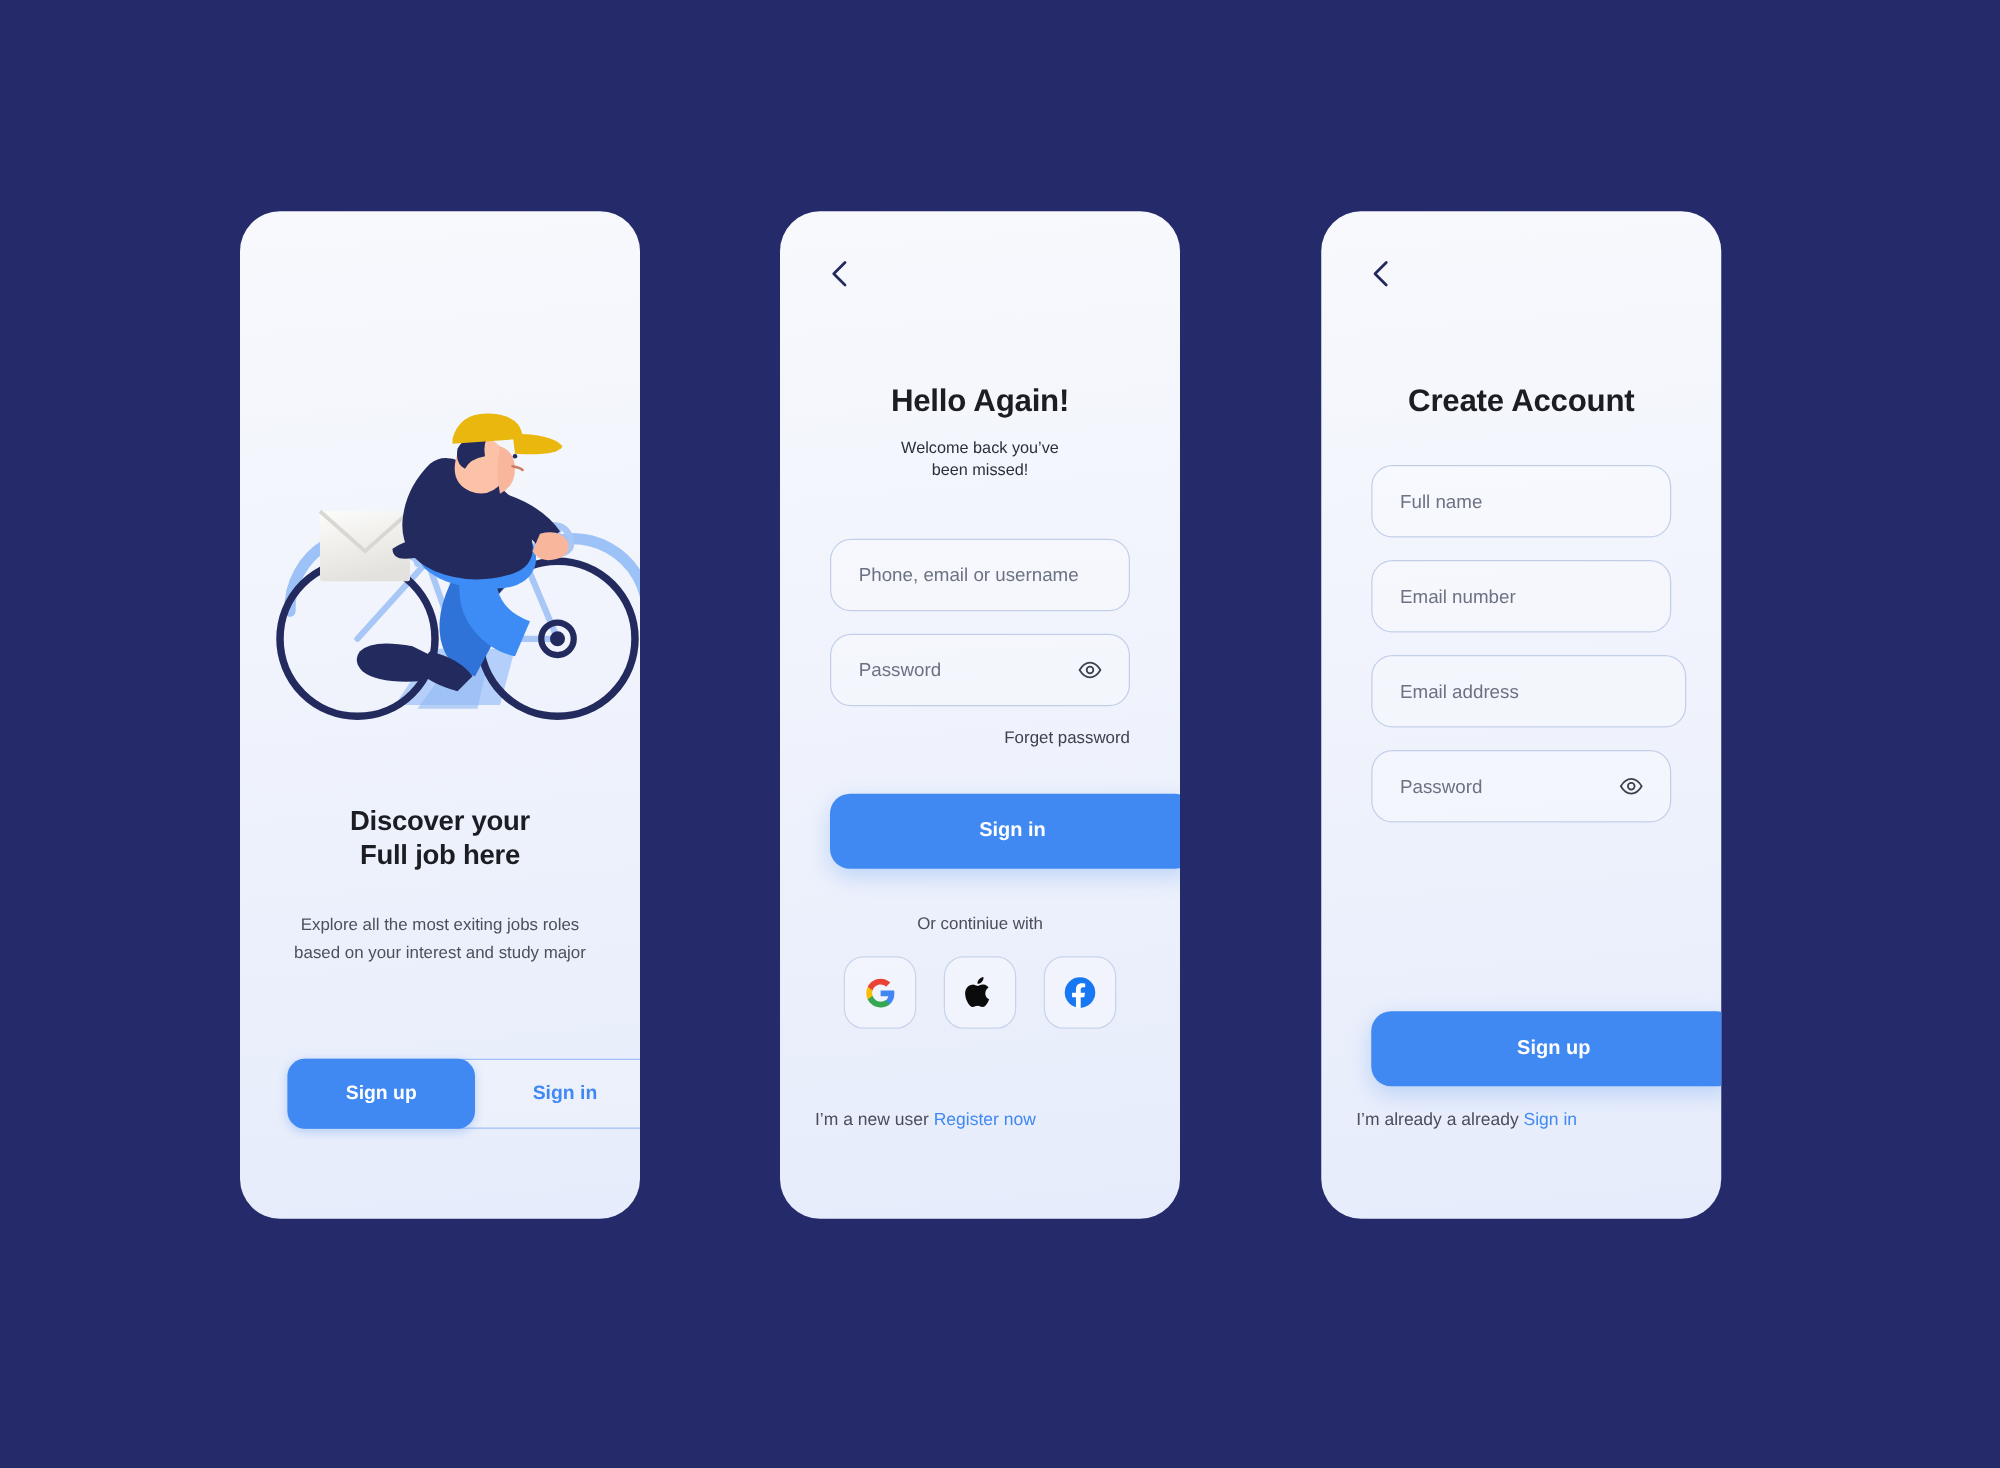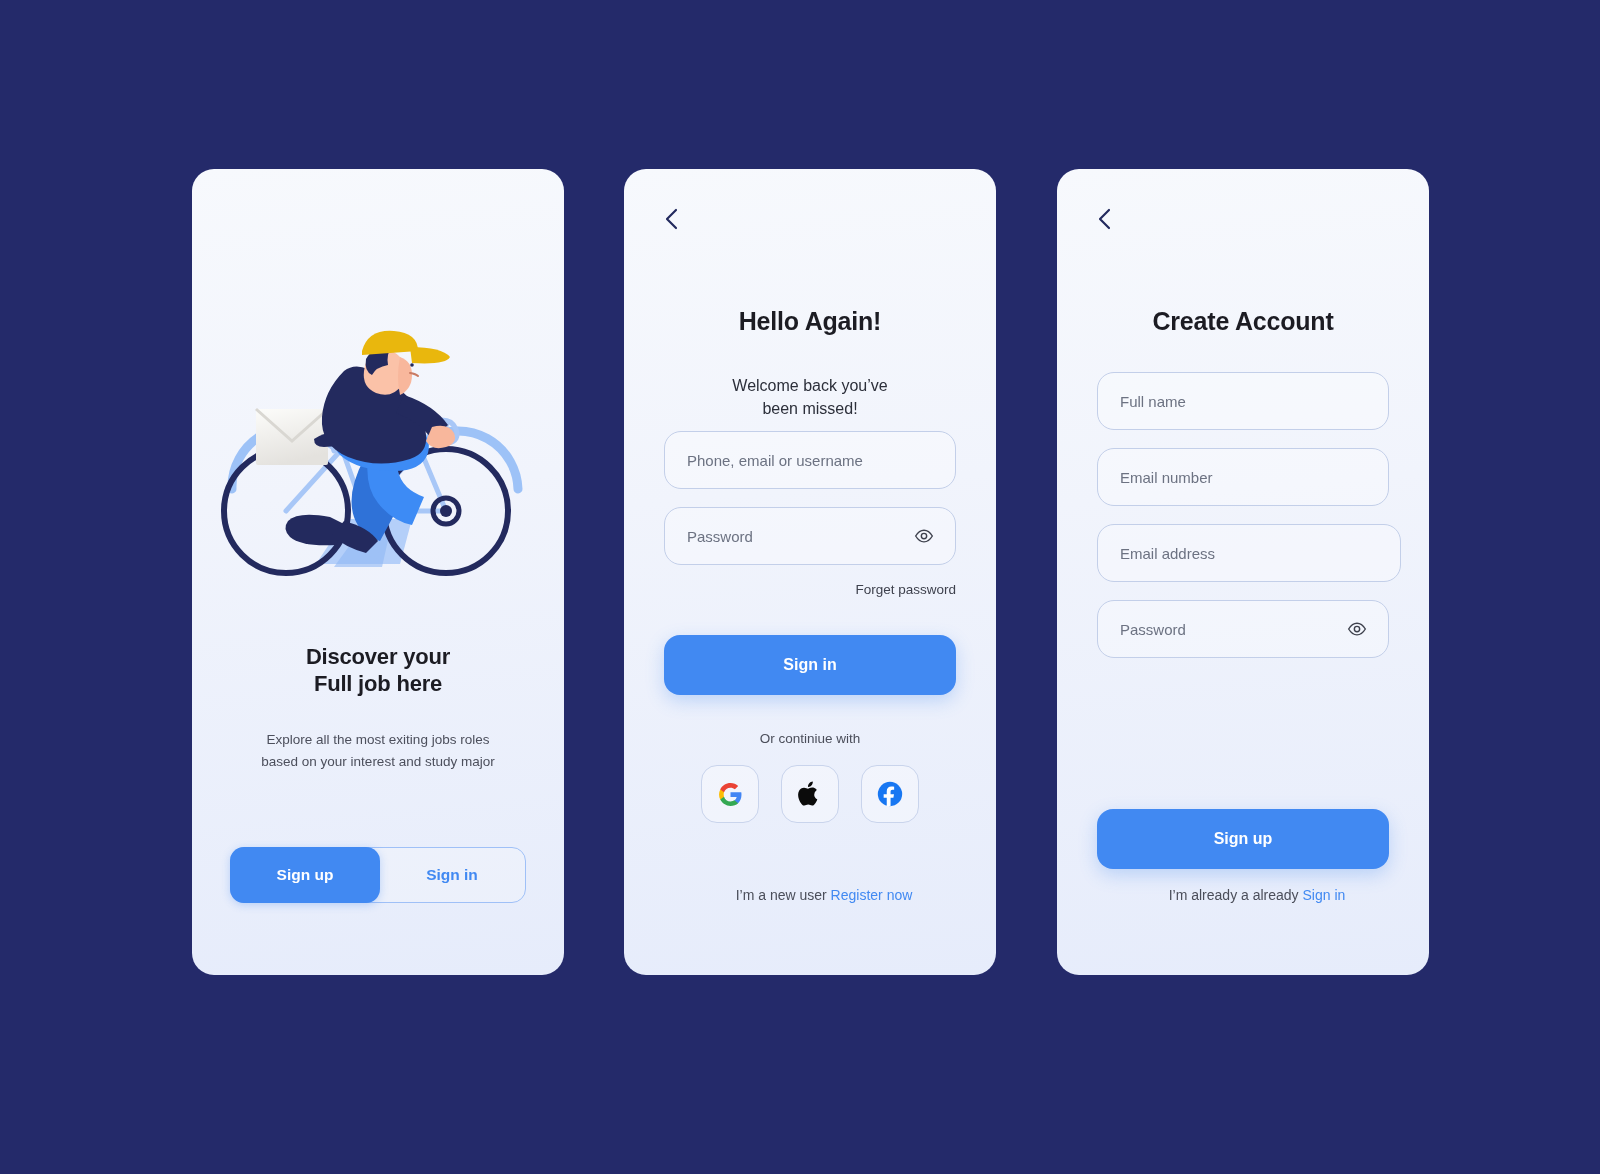--- a/index.html
+++ b/index.html
@@ -11,22 +11,22 @@
   }
   .stage {
     position: relative;
     width: 1600px; height: 1174px;
     background: #242a6a;
   }
 
   
   .phone {
     position: absolute;
-    width: 372px; height: 806px;
-    border-radius: 22px;
+    width: 320px; height: 806px;
+    border-radius: 32px;
     background: linear-gradient(175deg, #f7f9fd 0%, #f1f4fc 40%, #e6ecfb 100%);
     overflow: hidden;
   }
   #phone-onboarding { left: 192px; top: 169px; }
   #phone-signin     { left: 624px; top: 169px; }
   #phone-signup     { left: 1057px; top: 169px; }
 
   .back-btn {
     position: absolute; left: 30px; top: 33px;
     width: 34px; height: 34px;
@@ -74,21 +74,21 @@
   .seg-inactive { right: 0; width: 146px; color: #4189f2; }
 
   
   .screen-title {
     position: absolute; left: 0; right: 0;
     text-align: center; font-size: 25px; font-weight: 700;
     color: #1c1c23; letter-spacing: -0.2px;
   }
   .screen-sub {
     position: absolute; left: 48px; right: 48px;
-    text-align: center; font-size: 16px; color: #2c2f3a; line-height: 1.42; margin-top: 26px;
+    text-align: center; font-size: 13px; color: #2c2f3a; line-height: 1.42;
   }
 
   .field {
     position: absolute;
     height: 58px;
     border: 1px solid #c3cfe9;
     border-radius: 17px;
     background: rgba(255,255,255,0.30);
     display: flex; align-items: center;
     padding: 0 22px;
@@ -126,21 +126,21 @@
   }
   .social-btn {
     width: 58px; height: 58px;
     border: 1px solid #c9d4ec; border-radius: 16px;
     background: rgba(255,255,255,0.35);
     display: flex; align-items: center; justify-content: center;
     cursor: pointer;
   }
 
   .foot {
-    position: absolute; left: 0; right: 0; text-align: center;
+    position: absolute; left: 0; right: 0; text-align: left;
     font-size: 14px; color: #4b4e5a; margin-left: 28px;
   }
   .foot .foot-link { color: #4189f2; cursor: pointer; }
 </style>
 </head>
 <body>
 
 <div class="stage">
 
   <div class="phone" id="phone-onboarding">

